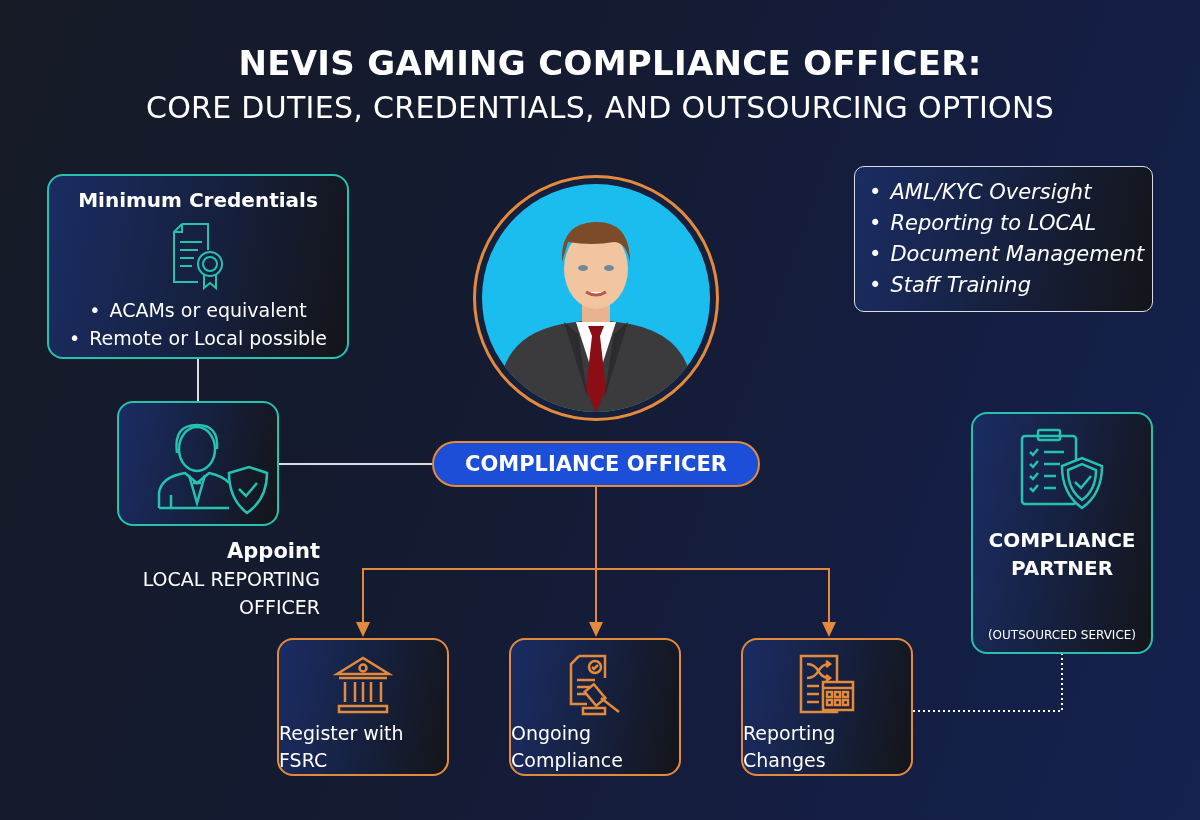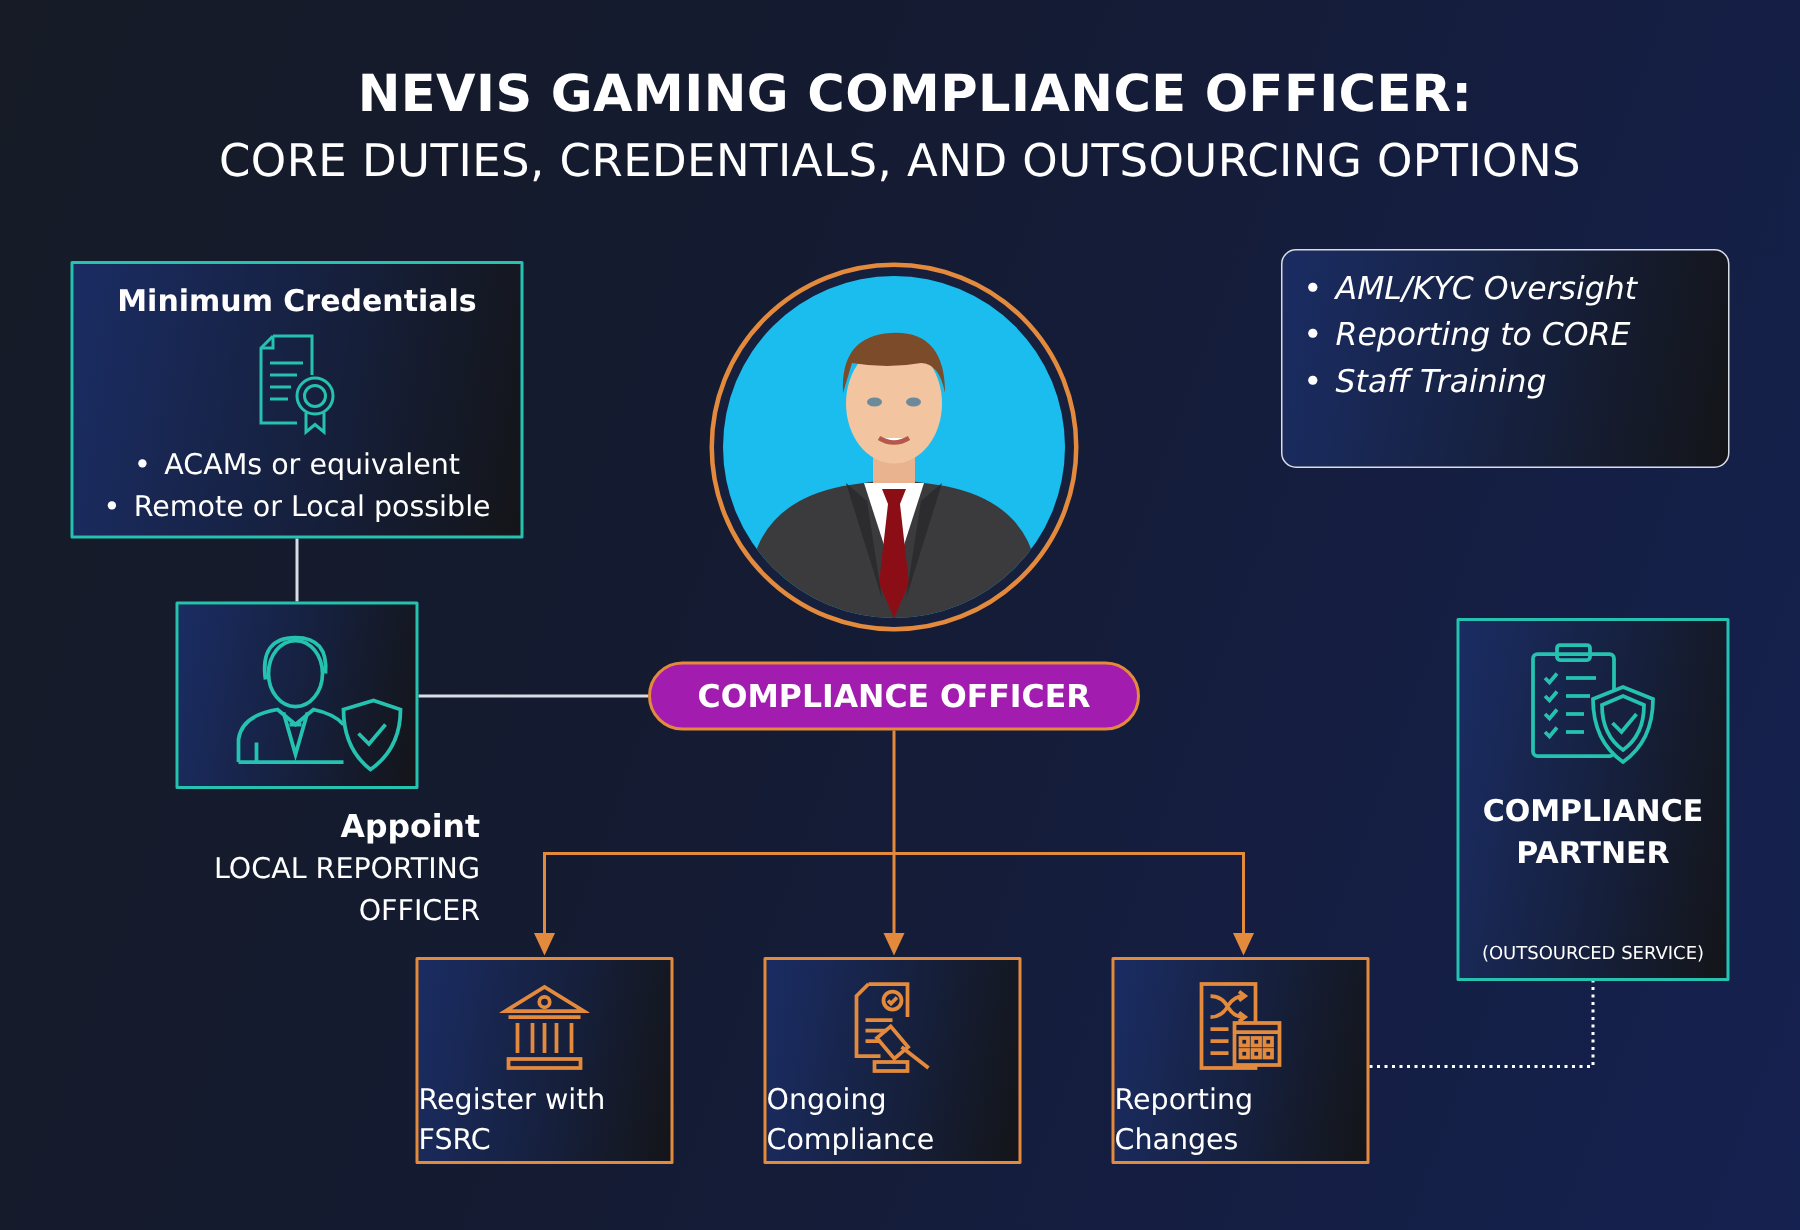--- a/index.html
+++ b/index.html
@@ -10,21 +10,21 @@
     color: #ffffff;
     position: relative;
   }
   .title {
     position: absolute; left: 0; top: 40px; width: 1200px; text-align: center;
     font-weight: bold; letter-spacing: 0.3px;
   }
   .title .l1 { font-size: 34px; line-height: 46px; padding-left: 20px; }
   .title .l2 { font-size: 30px; line-height: 44px; font-weight: 500; }
   .box {
-    position: absolute; border-radius: 1px;
+    position: absolute; border-radius: 16px;
     background: linear-gradient(100deg, #1a2c63 0%, #16203d 55%, #141519 100%);
   }
   .teal { border: 2px solid #25c2b0; }
   .orange { border: 2px solid #e48a3d; }
   .white { border: 1.5px solid #d9dde6; border-radius: 10px; }
 
   #cred { left: 47px; top: 174px; width: 302px; height: 185px; text-align: center; }
   #cred .h { font-weight: bold; font-size: 20px; margin-top: 12px; }
   #cred .ic { margin: 8px auto 0; width: 60px; height: 72px; }
   #cred ul { list-style: none; margin-top: 4px; font-size: 19px; line-height: 28px; }
@@ -42,21 +42,21 @@
     width: 100%; height: 100%; border-radius: 50%; background: #1bbdee; overflow: hidden; position: relative;
   }
 
   #appoint { left: 117px; top: 401px; width: 162px; height: 125px; }
   #appoint-label { position: absolute; left: 80px; top: 537px; width: 240px; text-align: right; }
   #appoint-label .h { font-size: 21px; font-weight: bold; line-height: 28px; }
   #appoint-label .s { font-size: 19px; line-height: 28px; }
 
   #co-pill {
     position: absolute; left: 432px; top: 441px; width: 328px; height: 46px;
-    border: 2px solid #e48a3d; border-radius: 24px; background: #a21caf;
+    border: 2px solid #e48a3d; border-radius: 24px; background: #1d4ed8;
     text-align: center; font-weight: bold; font-size: 21px; line-height: 42px;
   }
 
   .task { top: 638px; width: 172px; height: 138px; text-align: left; }
   .task .ic { margin: 14px auto 0; width: 60px; height: 62px; }
   .task .t { font-size: 19px; line-height: 27px; margin-top: 4px; }
   #t1 { left: 277px; } #t2 { left: 509px; } #t3 { left: 741px; }
 
   #partner { left: 971px; top: 412px; width: 182px; height: 242px; text-align: center; }
   #partner .ic { margin: 14px auto 0; width: 92px; height: 82px; }
@@ -105,21 +105,22 @@
   </div>
   <ul>
     <li class="bullet">ACAMs or equivalent</li>
     <li class="bullet">Remote or Local possible</li>
   </ul>
 </div>
 
 <div id="duties" class="box white">
   <ul>
     <li class="bullet">AML/KYC Oversight</li>
-    <li class="bullet">Reporting to CORE</li>
+    <li class="bullet">Reporting to LOCAL</li>
+    <li class="bullet">Document Management</li>
     <li class="bullet">Staff Training</li>
   </ul>
 </div>
 
 <div id="portrait">
   <div class="in">
     <svg width="228" height="228" viewBox="0 0 228 228">
       <path d="M20 190 Q30 150 80 140 L114 135 L148 140 Q198 150 208 190 V228 H20 Z" fill="#3b3a3c"></path>
       <path d="M94 138 L114 200 L134 138 Z" fill="#ffffff"></path>
       <path d="M106 142 H122 L118 152 L124 205 L114 228 L104 205 L110 152 Z" fill="#8b0e16"></path>

